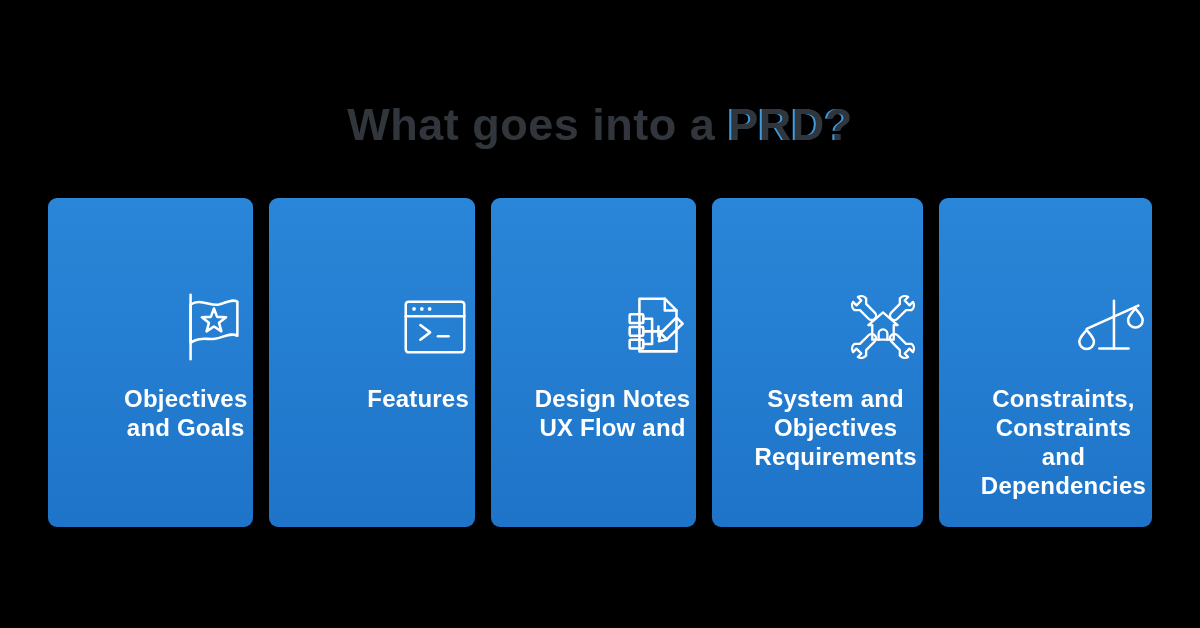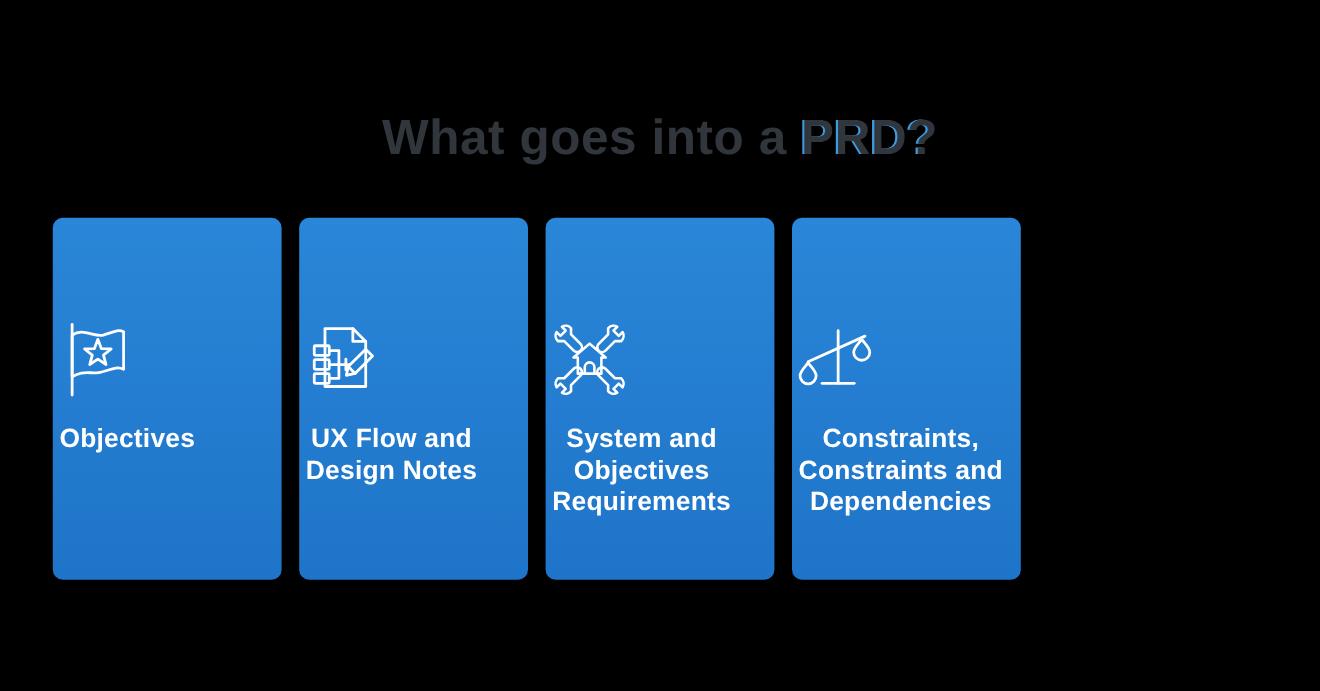--- a/index.html
+++ b/index.html
@@ -32,30 +32,31 @@
   .cards {
     position: absolute;
     left: 48px;
     top: 198px;
     width: 1104px;
     height: 329px;
     display: flex;
     gap: 16px;
   }
   .card {
-    width: 208px;
+    width: 227px;
     height: 329px;
     border-radius: 9px;
     background: linear-gradient(180deg,
       var(--card-gradient-top, #2a86d8),
       var(--card-gradient-bottom, #1e74c8));
     display: flex;
     flex-direction: column;
-    align-items: flex-start;
+    align-items: flex-end;
     box-sizing: border-box;
+    padding-left: 36px;
   }
   .icon {
     margin-top: 90px;
     width: 80px;
     height: 78px;
     display: flex;
     align-items: center;
     justify-content: center;
     flex: 0 0 auto;
   }
@@ -84,45 +85,62 @@
     <div class="card">
       <div class="icon">
         <svg width="80" height="78" viewBox="0 0 80 80" fill="none" stroke="#ffffff" stroke-width="2.6" stroke-linecap="round" stroke-linejoin="round">
           <line x1="17" y1="7" x2="17" y2="73"></line>
           <path d="M17,17 C27,10 37,19 46,17 C54,15 59,11 65,14 L65,49 C58,45 50,51 42,52 C33,53 26,50 17,56 Z"></path>
           <polygon points="41,21 44.2,29.6 53.4,30 46.2,35.7 48.6,44.5 41,39.5 33.4,44.5 35.8,35.7 28.6,30 37.8,29.6"></polygon>
         </svg>
       </div>
       <div class="label">
         <span>Objectives</span>
+        <span>and Goals</span>
       </div>
     </div>
 
+    <div class="card">
+      <div class="icon">
+        <svg width="80" height="78" viewBox="0 0 80 80" fill="none" stroke="#ffffff" stroke-width="2.6" stroke-linecap="round" stroke-linejoin="round">
+          <rect x="10" y="14" width="60" height="52" rx="3"></rect>
+          <line x1="10" y1="29" x2="70" y2="29"></line>
+          <circle cx="18.5" cy="21.5" r="1.9" fill="#ffffff" stroke="none"></circle>
+          <circle cx="26.5" cy="21.5" r="1.9" fill="#ffffff" stroke="none"></circle>
+          <circle cx="34.5" cy="21.5" r="1.9" fill="#ffffff" stroke="none"></circle>
+          <polyline points="25,38 35,45.5 25,53"></polyline>
+          <line x1="43" y1="49.5" x2="54" y2="49.5"></line>
+        </svg>
+      </div>
+      <div class="label">
+        <span>Features</span>
+      </div>
+    </div>
 
     <div class="card">
       <div class="icon">
         <svg width="80" height="78" viewBox="0 0 80 80" fill="none" stroke="#ffffff" stroke-width="2.6" stroke-linecap="round" stroke-linejoin="round">
           <path d="M23,11 L49,11 L61,23 L61,65 L23,65 Z"></path>
           <path d="M49,11 L49,23 L61,23"></path>
           <rect x="13" y="27" width="14" height="9" rx="1"></rect>
           <rect x="13" y="40" width="14" height="9" rx="1"></rect>
           <rect x="13" y="53" width="14" height="9" rx="1"></rect>
           <polyline points="27,31.5 36,31.5 36,57.5 27,57.5"></polyline>
           <line x1="36" y1="44.5" x2="27" y2="44.5"></line>
           <line x1="36" y1="44.5" x2="46" y2="44.5"></line>
           <line x1="42.5" y1="39.5" x2="42.5" y2="49.5"></line>
           <g transform="translate(58.5,39) rotate(45)">
             <path d="M-4.5,-8 L4.5,-8 L4.5,15 L0,22 L-4.5,15 Z"></path>
             <line x1="-4.5" y1="15" x2="4.5" y2="15"></line>
           </g>
         </svg>
       </div>
       <div class="label">
+        <span>Design Notes</span>
         <span>UX Flow and</span>
-        <span>Design Notes</span>
       </div>
     </div>
 
     <div class="card">
       <div class="icon">
         <svg width="80" height="78" viewBox="0 0 80 80" fill="none" stroke="#ffffff" stroke-width="2.4" stroke-linecap="round" stroke-linejoin="round">
           <g transform="translate(22,22) rotate(-45)">
             <path d="M-4.5,-3.5 L-8.5,-7.5 A6.5,6.5 0 0 1 -3.5,-14.5 L-3.5,-9.5 L3.5,-9.5 L3.5,-14.5 A6.5,6.5 0 0 1 8.5,-7.5 L4.5,-3.5 L4.5,9 A4.5,4.5 0 0 1 -4.5,9 Z"></path>
           </g>
           <g transform="translate(58,22) rotate(45)">

